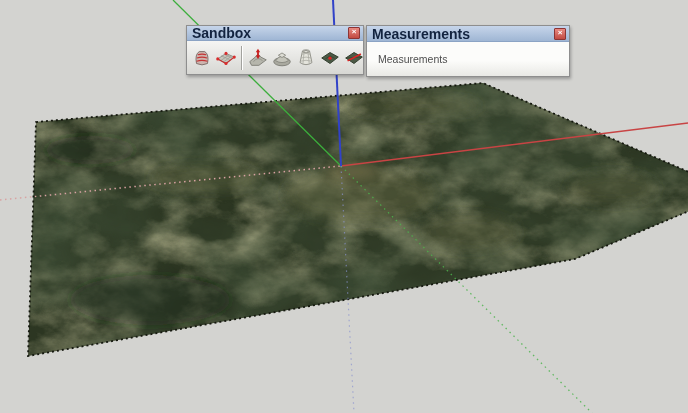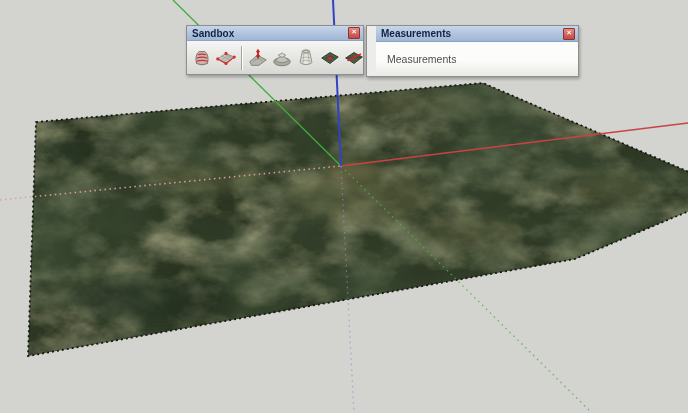--- a/index.html
+++ b/index.html
@@ -5,37 +5,37 @@
   html,body{margin:0;padding:0;}
   body{width:688px;height:413px;overflow:hidden;font-family:"Liberation Sans",sans-serif;}
   .stage{position:relative;width:688px;height:413px;background:#d3d3d0;overflow:hidden;}
   .scene{position:absolute;left:0;top:0;}
 
   
   .window{position:absolute;border:1px solid #8e8e8e;background:#ececea;
           box-shadow:1px 2px 3px rgba(0,0,0,.28);}
   .titlebar{height:14px;display:flex;align-items:center;padding:0 3px 0 5px;
             background:linear-gradient(#c6d5ea,#9fb6d4);border-bottom:1px solid #8ba3c4;}
-  .titlebar .title{flex:1;font-size:10px;font-weight:bold;color:#12233f;
+  .titlebar .title{flex:1;font-size:14px;font-weight:bold;color:#12233f;
                    white-space:nowrap;overflow:hidden;}
   .close-btn{width:10px;height:10px;border:1px solid #8c3434;border-radius:1px;
              background:linear-gradient(#e88a82,#c24a42);color:#fff;font-size:8px;
              line-height:8px;text-align:center;font-weight:bold;cursor:pointer;}
 
   
   #sandbox-window{left:186px;top:25px;width:176px;}
   .toolbar-body{height:33px;display:flex;align-items:center;padding:0 3px;
                 background:linear-gradient(#f5f5f3,#d7d7d3);}
   .tool-btn{width:23px;height:26px;display:flex;align-items:center;justify-content:center;
             border:1px solid transparent;border-radius:2px;cursor:pointer;}
   .tool-sep{width:0;height:24px;border-left:1px solid #a2a29e;border-right:1px solid #ffffff;
             margin:0 3px;}
 
   
-  #measurements-window{left:366px;top:25px;width:202px;height:50px;padding-left:9px;}
+  #measurements-window{left:366px;top:25px;width:202px;height:50px;}
   #measurements-window .titlebar{height:15px;}
   .meas-body{height:34px;background:linear-gradient(#fcfcfa 55%,#e9e9e5);
              padding:7px 0 0 11px;box-sizing:border-box;}
   .meas-label{font-size:10.5px;color:#4e4e4e;}
 </style>
 </head>
 <body>
 
 <div class="stage">
 

